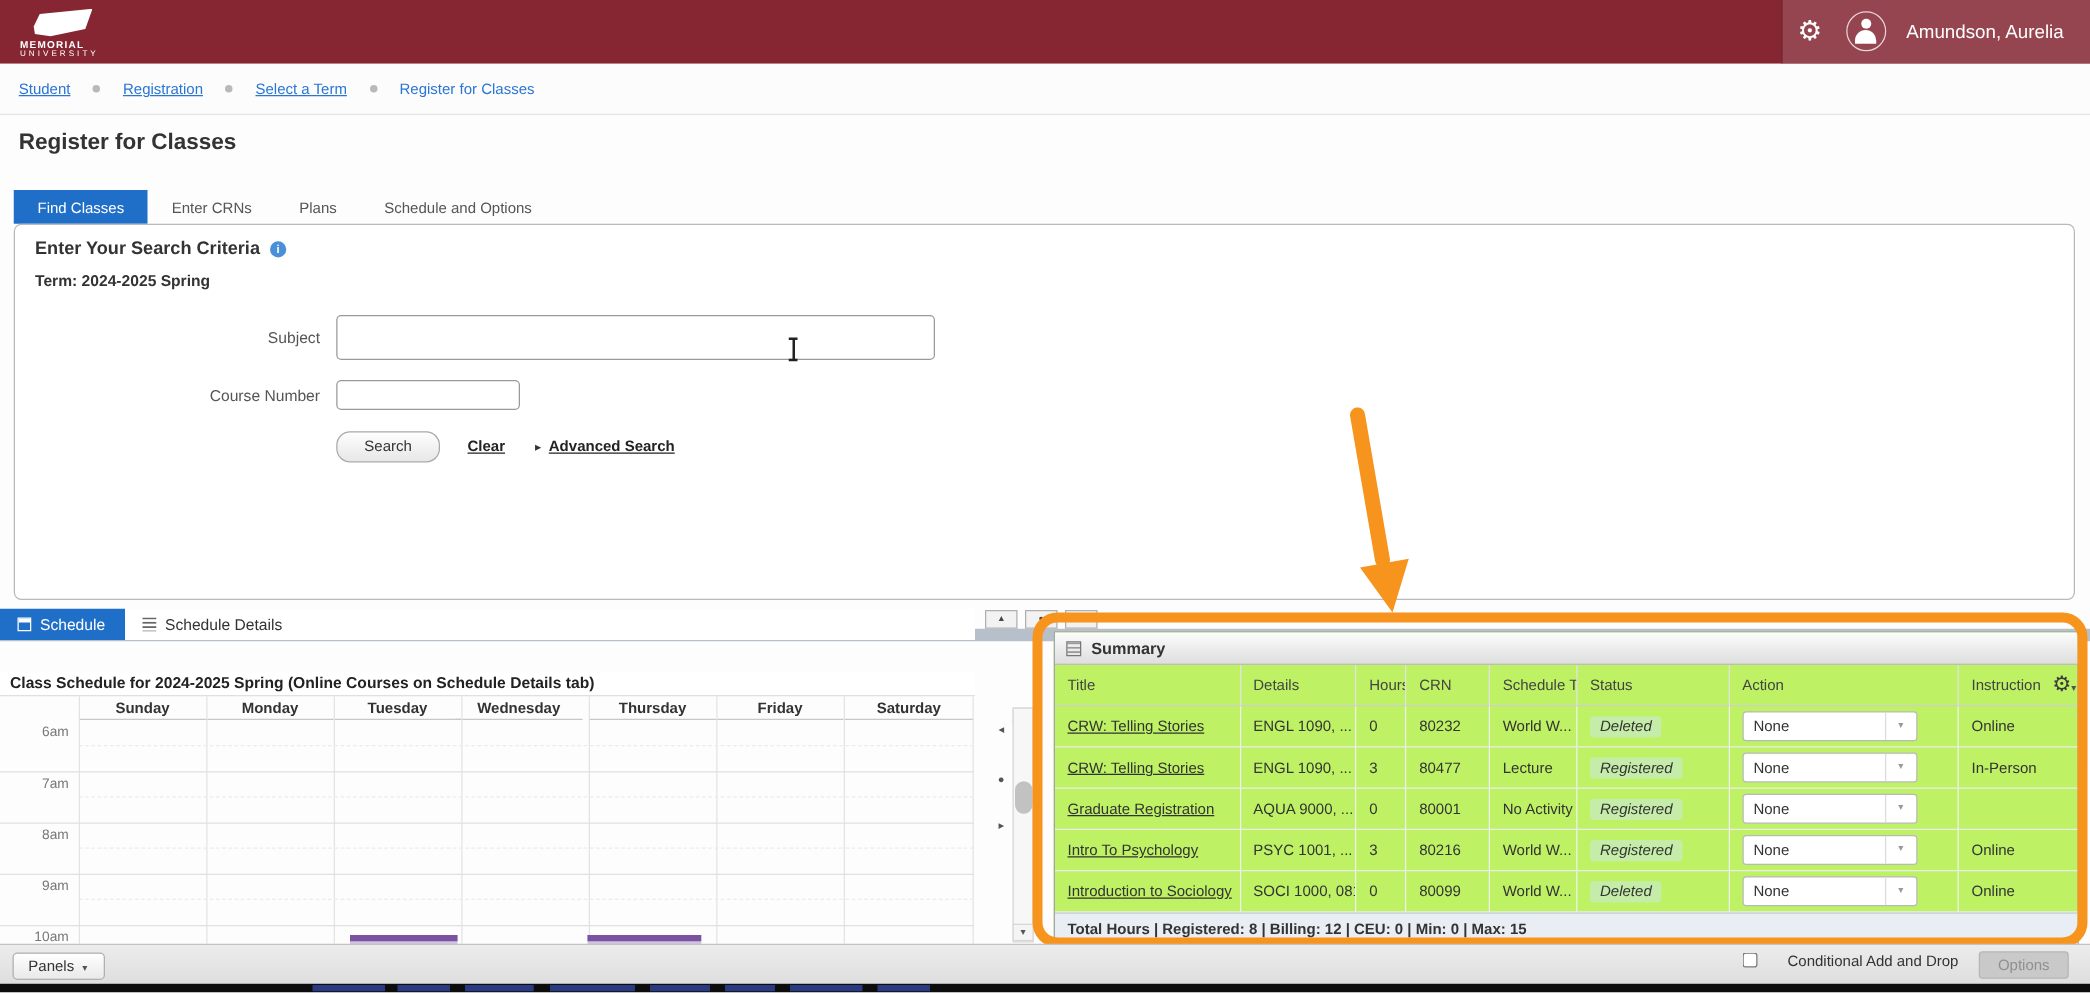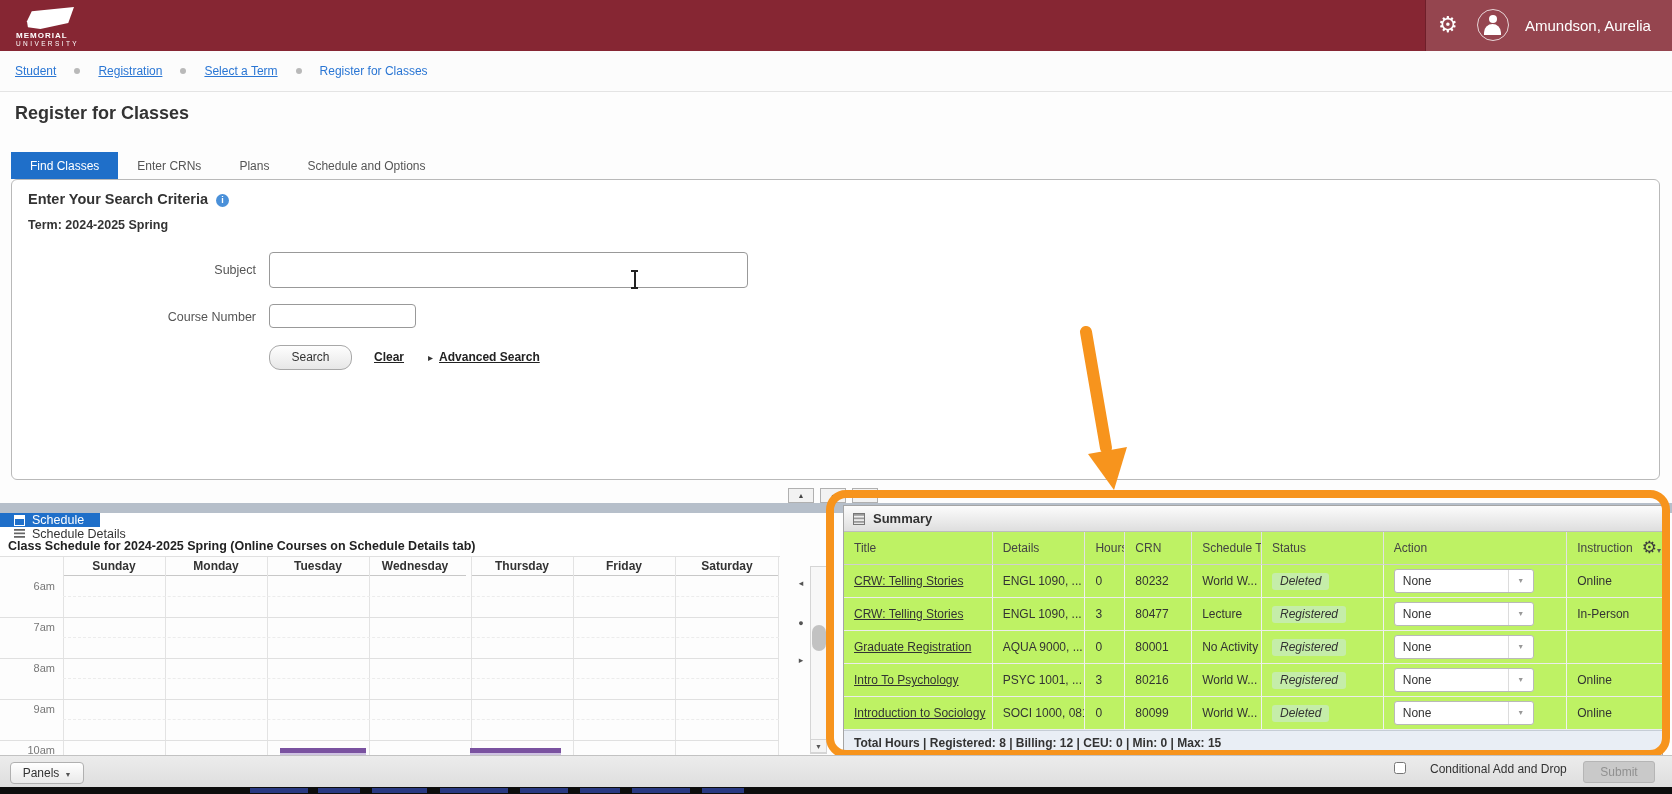--- a/index.html
+++ b/index.html
@@ -54,21 +54,21 @@
   .ibeam::before { top:0; } .ibeam::after { bottom:0; }
   .ibeam span { position:absolute; left:3.5px; top:1px; width:2px; height:17px; background:#222; }
 
   
   .hdivider { position:absolute; left:0; top:503px; width:1672px; height:10px; background:#b6bfca; }
 
   
   .collapse-btn { position:absolute; top:488px; width:26px; height:15px; background:#f2f2f2; border:1px solid #b0b0b0; font-size:7px; color:#444; text-align:center; line-height:13px; cursor:pointer; z-index:5; }
 
   
-  .sched-tabs { position:absolute; left:0; top:513px; width:780px; height:25px; background:#fff; display:flex;flex-direction:column; }
+  .sched-tabs { position:absolute; left:0; top:487px; width:780px; height:25px; background:#fff; display:flex; }
   .sched-tab { display:flex; align-items:center; gap:7px; padding:0 14px; font-size:12.5px; color:#333; cursor:pointer; }
   .sched-tab.active { background:#1f6fc9; color:#fff; width:100px; }
   .cal-icon { width:11px; height:11px; border:1.5px solid #fff; position:relative; display:inline-block; }
   .cal-icon::before { content:""; position:absolute; left:0; right:0; top:0; height:3px; background:#fff; }
   .list-icon { width:11px; height:11px; display:inline-block; background:linear-gradient(#666 1.5px, transparent 1.5px); background-size:11px 3.5px; }
   .sched-caption { position:absolute; left:0; top:538px; width:780px; height:19px; border-bottom:1px solid #e0e0e0; font-size:12.5px; font-weight:bold; color:#222; padding-left:8px; line-height:17px; background:#fff; }
 
   .dayhead { position:absolute; top:557px; height:19px; font-size:12px; font-weight:bold; color:#333; text-align:center; line-height:18px; border-bottom:1px solid #c8c8c8; }
   .vline { position:absolute; top:557px; height:198px; width:1px; background:#e3e3e3; }
   .hline { position:absolute; left:0; width:779px; height:1px; background:#e0e0e0; }
@@ -312,21 +312,21 @@
     <polygon points="1114,490 1088,454 1127,447" fill="#f7941d"></polygon>
   </svg>
 
   <div class="pagefoot">
     <div class="panels-btn"><span>Panels</span><span class="caret">▼</span></div>
     <div class="cond-wrap">
       <input type="checkbox" class="cond-check" style="">
       <span class="cond-label">Conditional Add and Drop</span>
       <span class="info-badge" style="margin-left:2px;">i</span>
     </div>
-    <div class="submit-btn">Submit</div>
+    <div class="submit-btn">Options</div>
   </div>
 
   <div class="cutoff">
     <i style="left:250px;width:58px;"></i>
       <i style="left:318px;width:42px;"></i>
     <i style="left:372px;width:55px;"></i>
       <i style="left:440px;width:68px;"></i>
     <i style="left:520px;width:48px;"></i>
       <i style="left:580px;width:40px;"></i>
     <i style="left:632px;width:58px;"></i>

